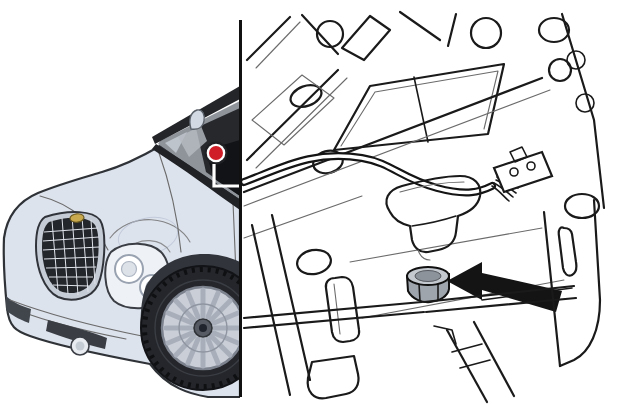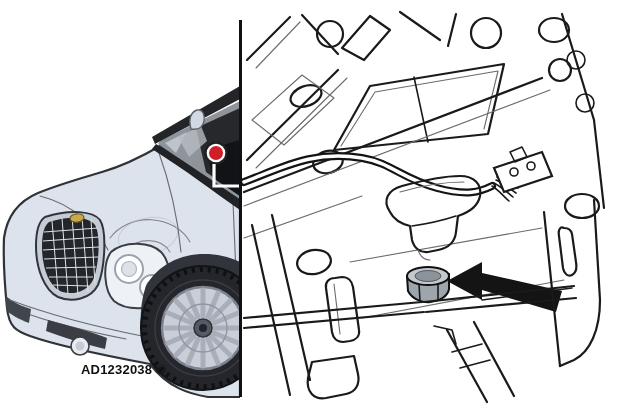--- a/index.html
+++ b/index.html
@@ -214,14 +214,13 @@
       <path class="ink" d="M322,228 C318,226 316,230 317,236 L321,268 C322,274 326,277 330,275
                            C334,273 335,268 334,262 L330,234 C329,229 326,228 322,228 Z"></path>
       <path class="ink" d="M205,330 L245,402"></path>
       <path class="ink" d="M232,322 L272,396"></path>
       <path class="ink-med" d="M210,352 L240,344"></path>
       <path class="ink-med" d="M218,368 L248,360"></path>
       <path class="ink-med" d="M192,326 L210,330 L214,344"></path>
     </g>
   </svg>
 
-  <div class="caption">AD1232038 ©</div>
 </div>
 
 </body></html>

